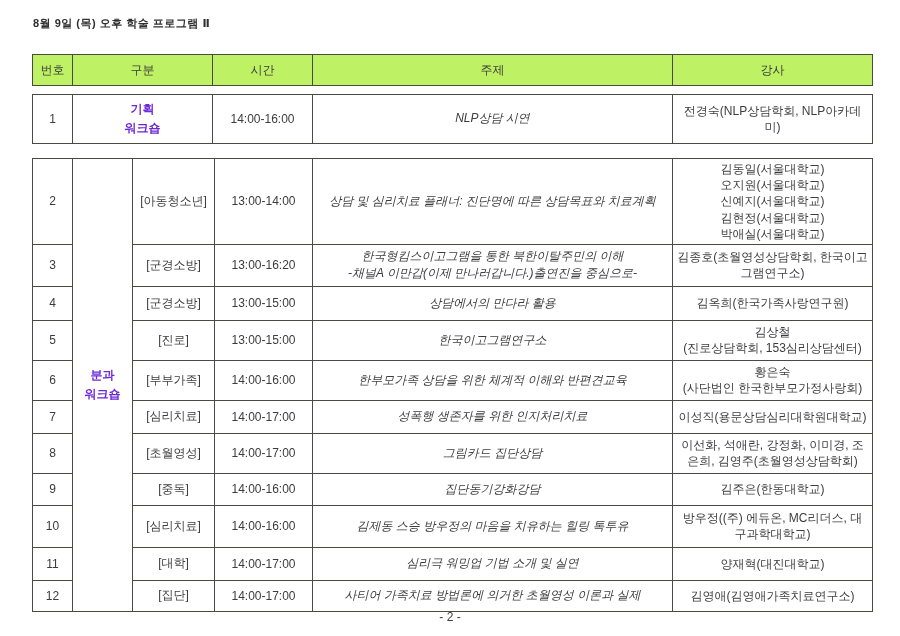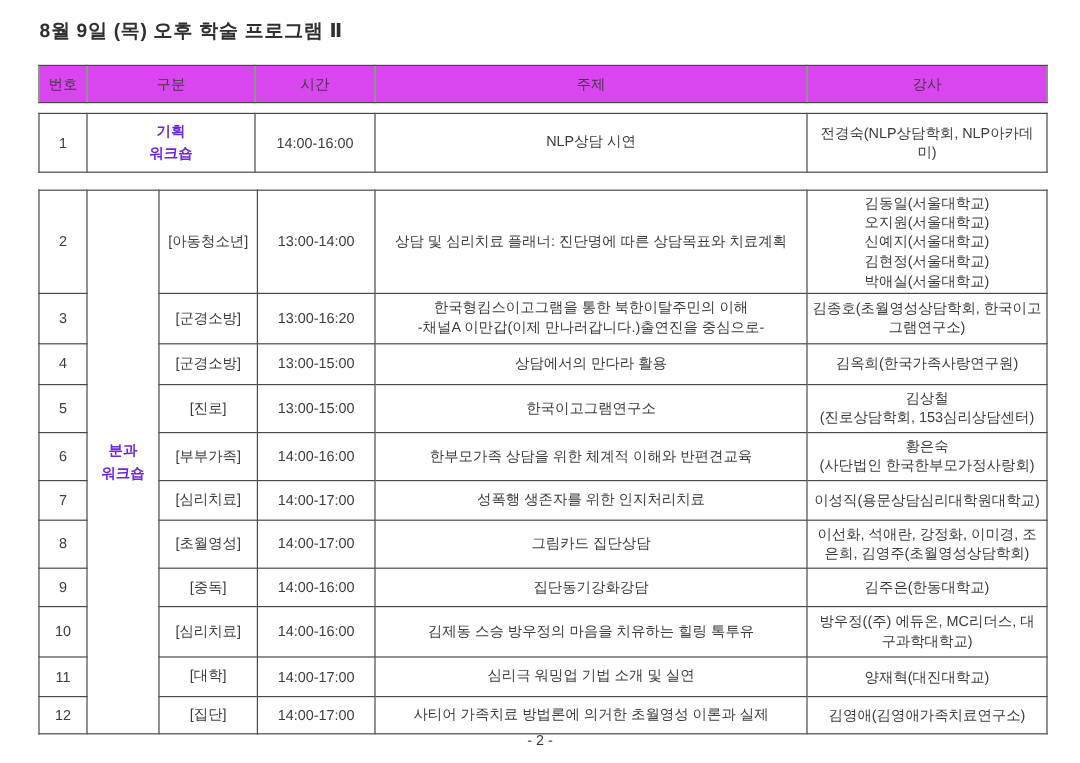--- a/index.html
+++ b/index.html
@@ -3,43 +3,43 @@
 <meta charset="utf-8">
 <style>
   html,body{margin:0;padding:0;background:#ffffff;}
   body{
     width:900px;height:636px;position:relative;overflow:hidden;
     font-family:"Liberation Sans","DejaVu Sans",sans-serif;
     color:#3c3c3c;
   }
   .doc-title{
     position:absolute;left:33px;top:16px;
-    font-size:16px;font-weight:bold;color:#2f2f2f;letter-spacing:0.5px;
+    font-size:11px;font-weight:bold;color:#2f2f2f;letter-spacing:0.5px;
   }
   table.tbl{
     position:absolute;left:32px;width:840px;
     border-collapse:collapse;table-layout:fixed;
   }
   table.tbl td{
     border:1px solid #4a4a44;
     font-size:12px;
     text-align:center;vertical-align:middle;
     padding:2px 4px;
     overflow:hidden;
   }
   .hdr-tbl{top:54px;}
-  .hdr-tbl td{background:#d946ef;height:26px;}
+  .hdr-tbl td{background:#bef264;height:26px;}
   .row1-tbl{top:94px;}
   .row1-tbl td{height:44px;}
   .main-tbl{top:158px;}
   .c-group-big{
     font-size:15px;font-weight:bold;color:#6d28d9;
     white-space:pre-line;line-height:1.55;
   }
-  .c-topic{white-space:pre-line;line-height:1.45;}
+  .c-topic{white-space:pre-line;line-height:1.45;font-style:italic;}
   .c-lect{
     text-align:left;white-space:pre-line;line-height:1.35;padding-left:6px;margin-left:48px;
   }
   .footer{
     position:absolute;left:0;right:0;top:610px;
     text-align:center;font-size:12px;color:#3c3c3c;
   }
 </style>
 </head>
 <body>

